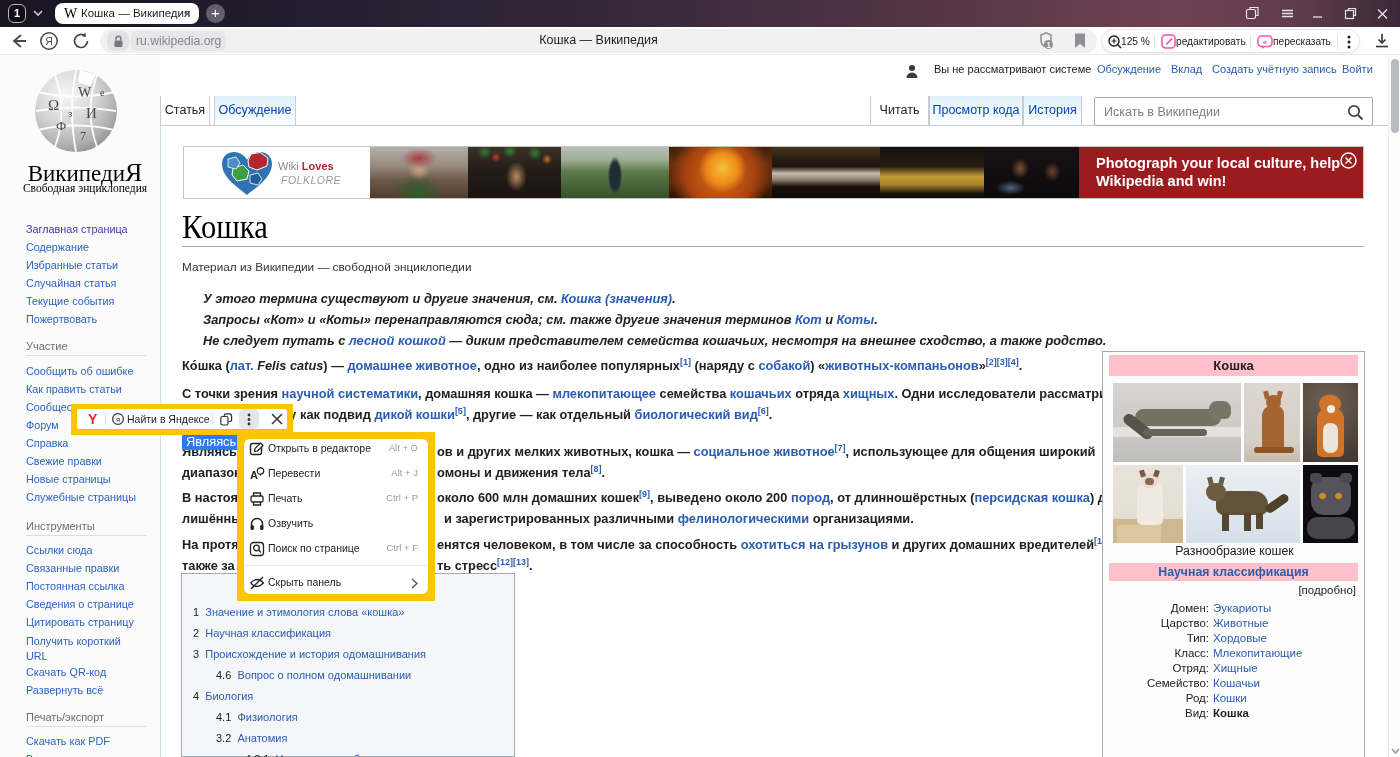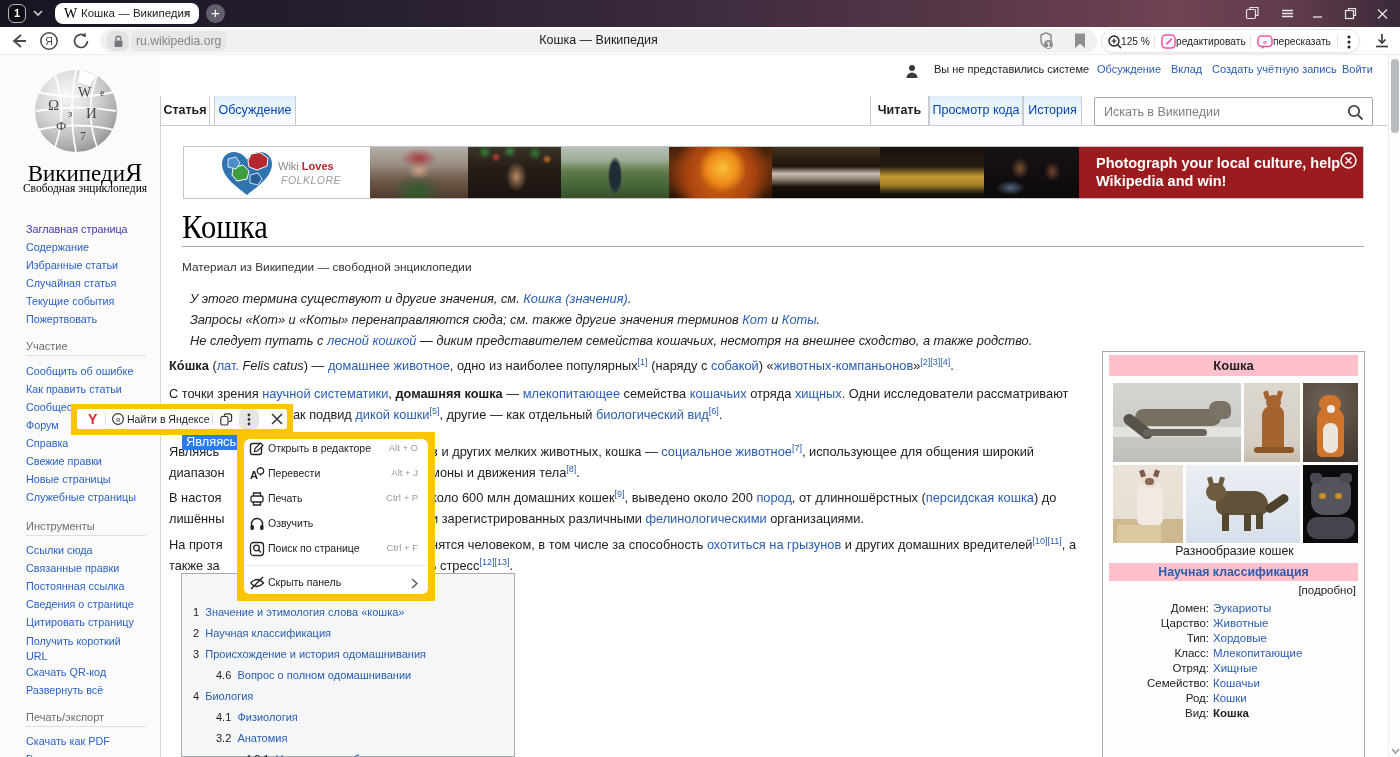--- a/index.html
+++ b/index.html
@@ -33,39 +33,39 @@
   
   #page { position:absolute; left:0; top:55px; width:1400px; height:702px; background:#fff; overflow:hidden; }
   #sidebar-bg { position:absolute; left:0; top:0; width:160px; height:702px; background:#fbfbfb; }
   #vline { position:absolute; left:160px; top:71px; width:1px; height:631px; background:#cfdce8; }
   #tabline { position:absolute; left:160px; top:70px; width:1228px; height:1px; background:#c8ccd1; }
 
   .sbheader { position:absolute; left:26px; font-size:11px; color:#6d6d6d; width:120px; border-bottom:1px solid #dedede; padding-bottom:3px; }
   .sblink { position:absolute; left:26px; font-size:10.8px; color:#2b62c4; white-space:nowrap; }
 
   .wtab { position:absolute; top:41px; height:29px; font-size:12.5px; line-height:29px; text-align:center; }
-  .wtab.on { background:#fff; color:#202122; border-left:1px solid #c8ccd1; border-right:1px solid #c8ccd1;font-weight:bold; }
+  .wtab.on { background:#fff; color:#202122; border-left:1px solid #c8ccd1; border-right:1px solid #c8ccd1; }
   .wtab.off { background:linear-gradient(180deg,#dff0fa 0%,#f2f9fe 60%,#fbfdff 100%); color:#0645ad; border-left:1px solid #c8ccd1; border-right:1px solid #c8ccd1; }
 
   #searchbox { position:absolute; left:1094px; top:42px; width:279px; height:29px; border:1px solid #a2a9b1; border-radius:2px; background:#fff; }
   #searchbox span { position:absolute; left:9px; top:7px; color:#7b8087; font-size:12.5px; }
 
   #persbar { position:absolute; left:0; top:8px; width:1388px; height:16px; font-size:11px; }
   #persbar span, #persbar a { position:absolute; white-space:nowrap; }
 
   
   #banner { position:absolute; left:183px; top:91px; width:1181px; height:53px; border:1px solid #c6c6c6; background:#fff; }
   .bphoto { position:absolute; top:0; height:51px; }
   #bred { position:absolute; left:895px; right:0; top:0; height:51px; background:#9b1b1e; }
   #bred .t { position:absolute; left:17px; top:7px; color:#fff; font-weight:bold; font-size:14.5px; line-height:18px; }
 
   
   #h1 { position:absolute; left:182px; top:153px; width:1182px; font-family:"Liberation Serif",serif; font-size:34px; font-weight:normal; color:#000; border-bottom:1px solid #a2a9b1; height:39px; }
   #sitesub { position:absolute; left:182px; top:205px; font-size:11.8px; color:#333; }
-  #bodytext { position:absolute; left:169px; top:233px; width:1100px; font-size:12.8px; line-height:21px; color:#202122; }
+  #bodytext { position:absolute; left:182px; top:233px; width:1100px; font-size:12.8px; line-height:21px; color:#202122;font-weight:bold; }
   .ln { height:21px; white-space:nowrap; position:relative; }
   .ln .at { position:absolute; top:0; white-space:nowrap; }
   .hat { font-style:italic; padding-left:21px; }
   sup { font-size:9px; line-height:0; }
   sup a { color:#2a5db0; }
 
   
   #toc { position:absolute; left:181px; top:518px; width:334px; height:184px; border:1px solid #a2a9b1; background:#f4f6f8; font-size:11px; }
   #toc .ti { position:absolute; white-space:nowrap; }
   #toc .n { color:#202122; }
@@ -242,21 +242,21 @@
   <a class="sblink" style="top:629px">Развернуть всё</a>
   <div class="sbheader" style="top:656px">Печать/экспорт</div>
   <a class="sblink" style="top:680px">Скачать как PDF</a>
   <a class="sblink" style="top:698px">Версия для печати</a>
 
   <div id="persbar">
     <svg style="left:905px;top:1px;position:absolute" width="14" height="14">
         <circle cx="7" cy="4" r="3" fill="#3a3a3a"></circle>
         <path d="M1.5 14 a5.5 5.5 0 0 1 11 0 z" fill="#3a3a3a"></path>
       </svg>
-    <span style="left:934px;color:#222">Вы не представились системе</span>
+    <span style="left:934px;color:#222">Вы не рассматривают системе</span>
     <a style="left:1097px">Обсуждение</a>
     <a style="left:1171px">Вклад</a>
     <a style="left:1212px">Создать учётную запись</a>
     <a style="left:1342px">Войти</a>
   </div>
 
   <div class="wtab on" style="left:160px;width:50px">Статья</div>
   <div class="wtab off" style="left:214px;width:82px">Обсуждение</div>
   <div class="wtab on" style="left:870px;width:59px">Читать</div>
   <div class="wtab off" style="left:929px;width:94px">Просмотр кода</div>

